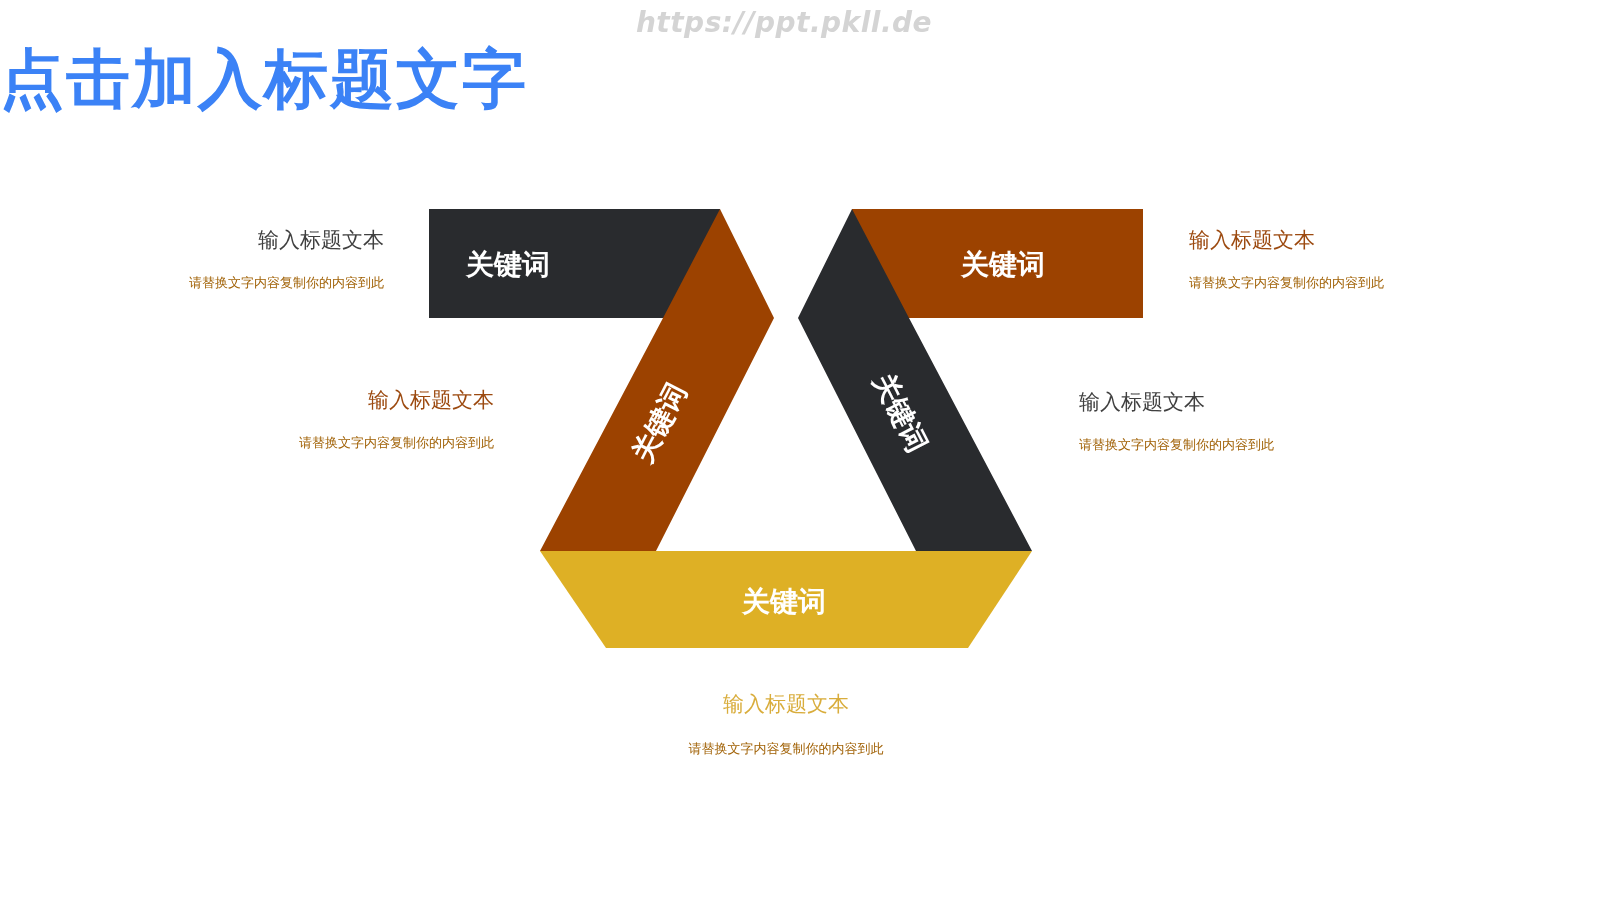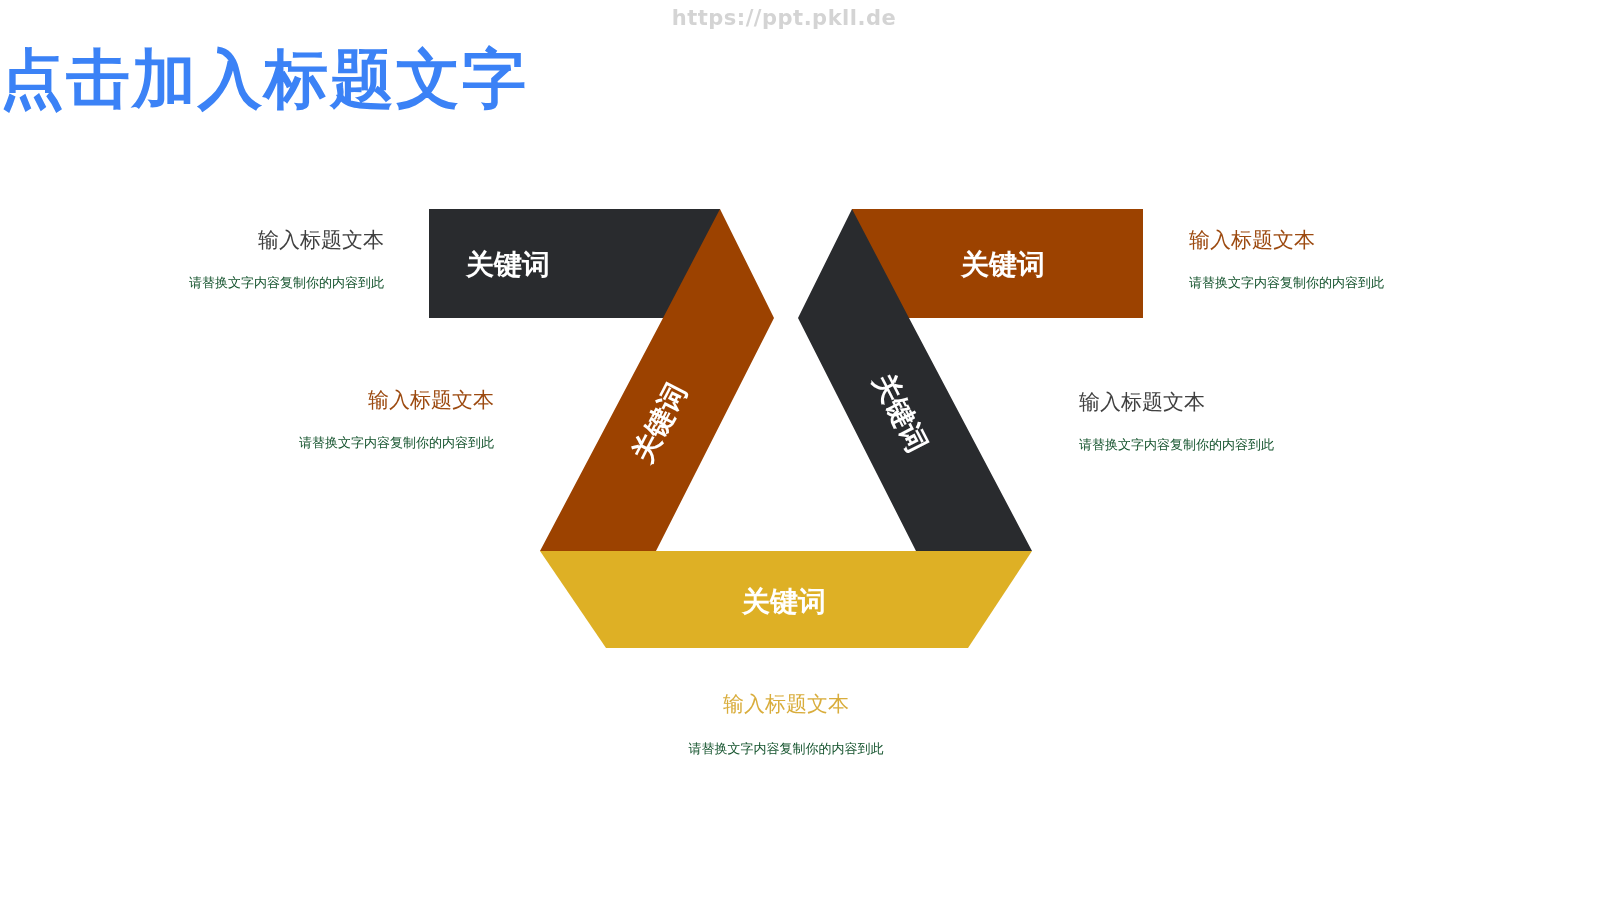--- a/index.html
+++ b/index.html
@@ -1,23 +1,23 @@
 <!DOCTYPE html>
 <html><head>
   <meta charset="utf-8">
   <style>
     html, body { margin:0; padding:0; }
     body { width:1600px; height:900px; background:#ffffff; position:relative; overflow:hidden; font-family:"DejaVu Sans", "Liberation Sans", sans-serif; }
-    .watermark { position:absolute; top:6px; left:0; width:1568px; text-align:center; font-size:21px; color:#d4d4d4; font-weight:bold; letter-spacing:0.5px; }
+    .watermark { position:absolute; top:6px; left:0; width:1568px; text-align:center; font-size:28px; color:#d4d4d4; font-weight:bold; letter-spacing:0.5px;font-style:italic; }
     .title { position:absolute; top:36px; left:0; width:1528px; text-align:left; font-size:64px; font-weight:bold; color:#3b82f6; letter-spacing:2px; }
     svg.diagram { position:absolute; left:0; top:0; }
     .kw { position:absolute; color:#ffffff; font-weight:bold; font-size:28px; white-space:nowrap; }
     .block { position:absolute; }
     .block .h { font-size:21px; white-space:nowrap;font-family:Liberation Serif, serif; }
-    .block .d { font-size:13px; color:#14532d; margin-top:22px; white-space:nowrap; }
+    .block .d { font-size:13px; color:#a16207; margin-top:22px; white-space:nowrap; }
     .right-align { text-align:right; }
     .center-align { text-align:center; }
   </style>
 </head>
 <body>
 
 <div class="watermark">https://ppt.pkll.de</div>
 <div class="title">点击加入标题文字</div>
 
 <svg class="diagram" width="1600" height="900">

